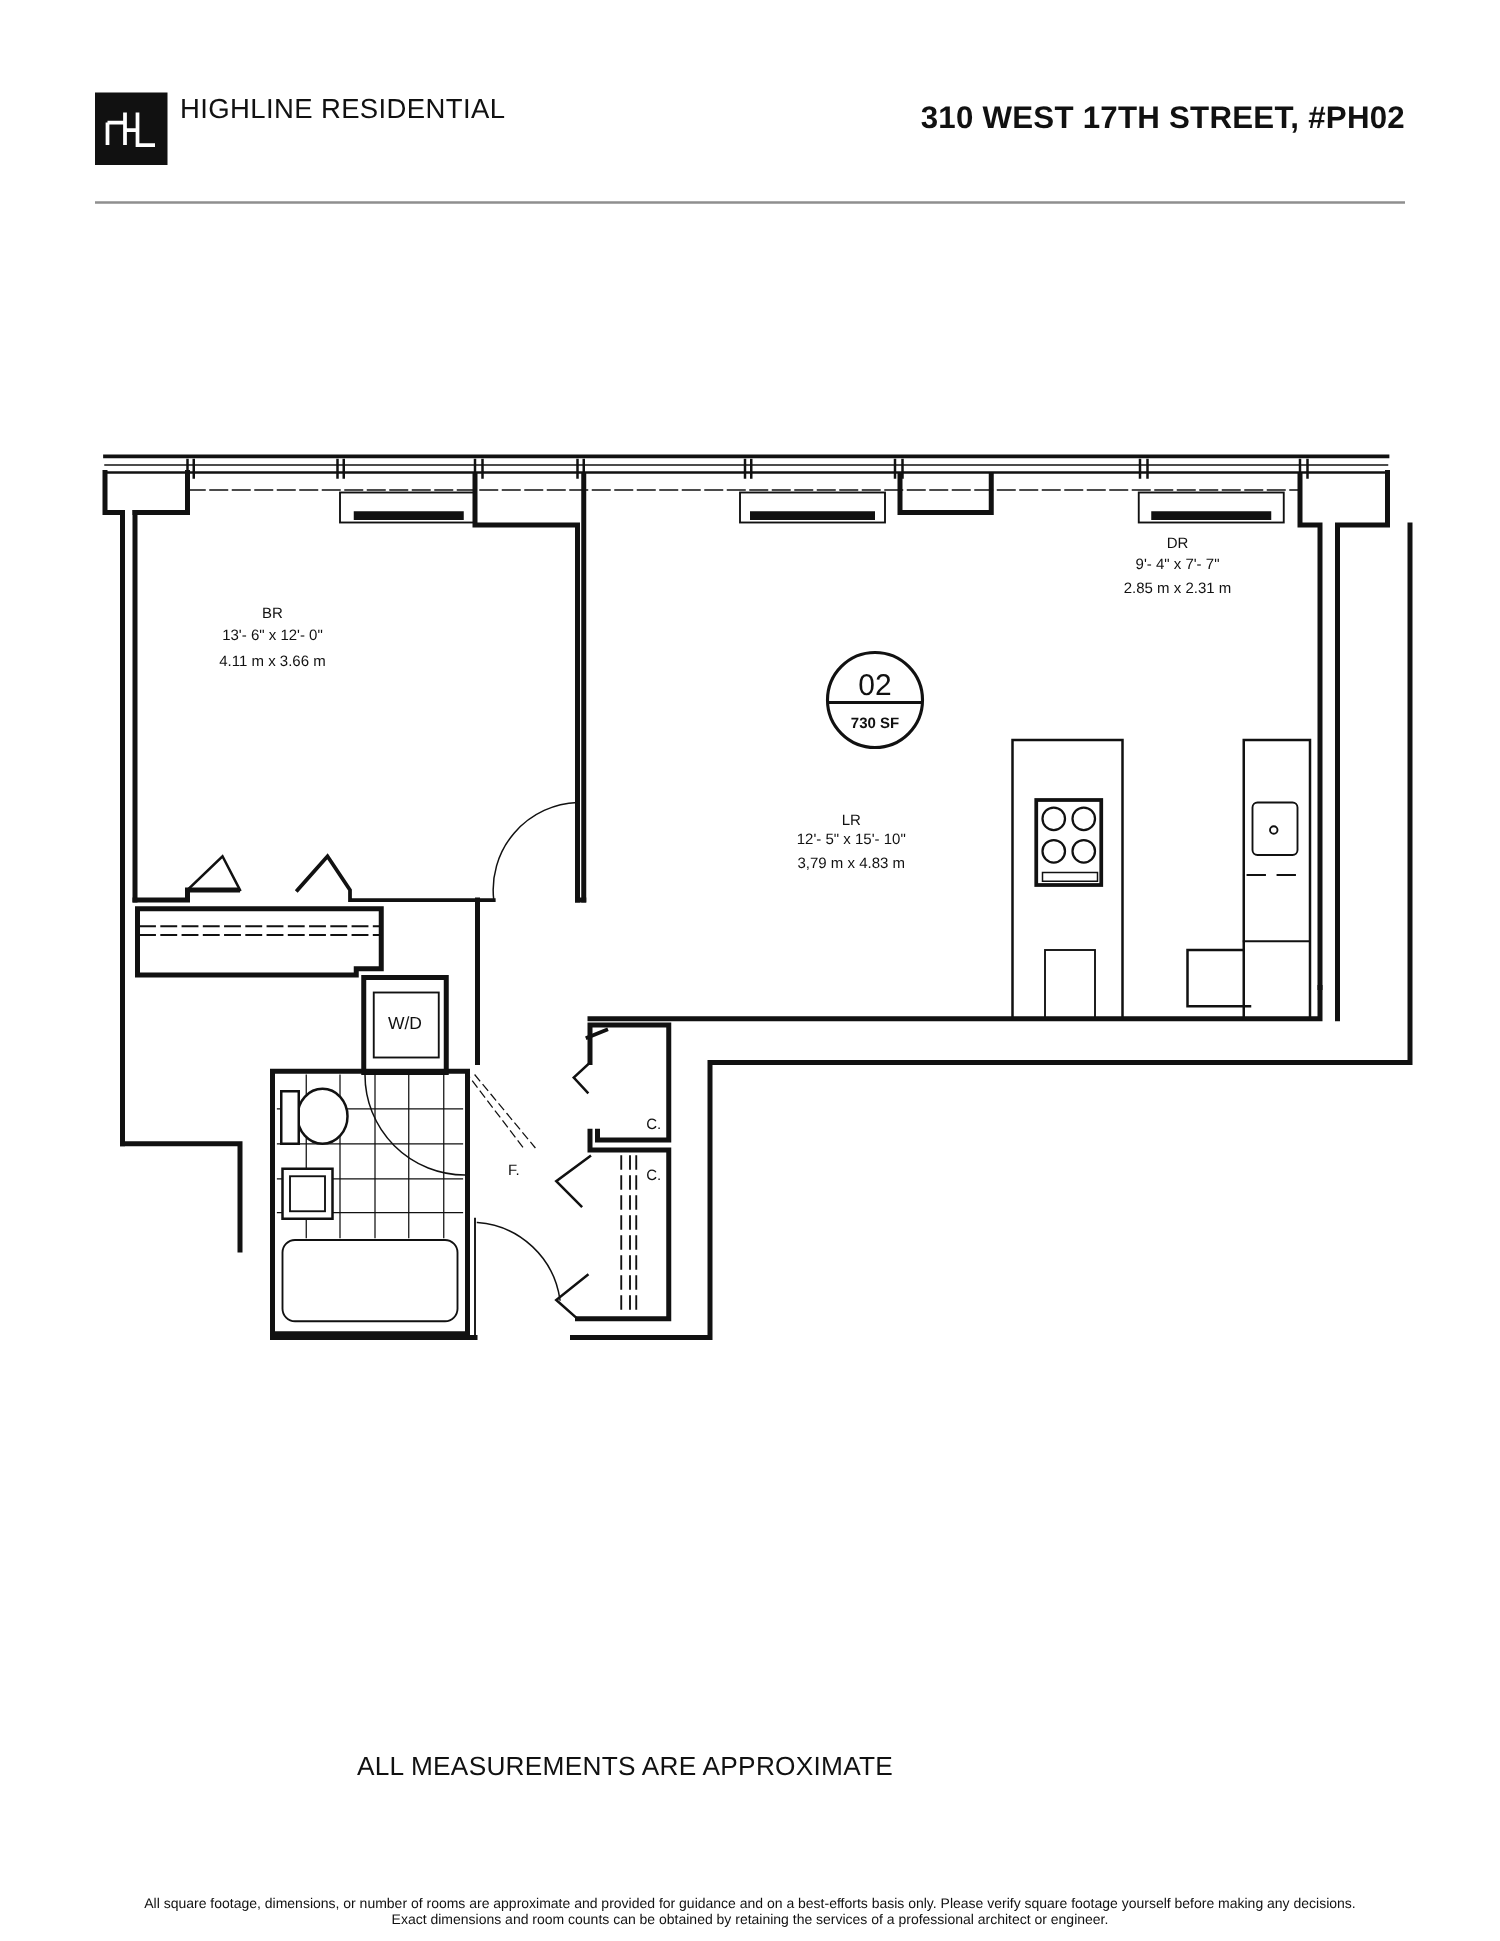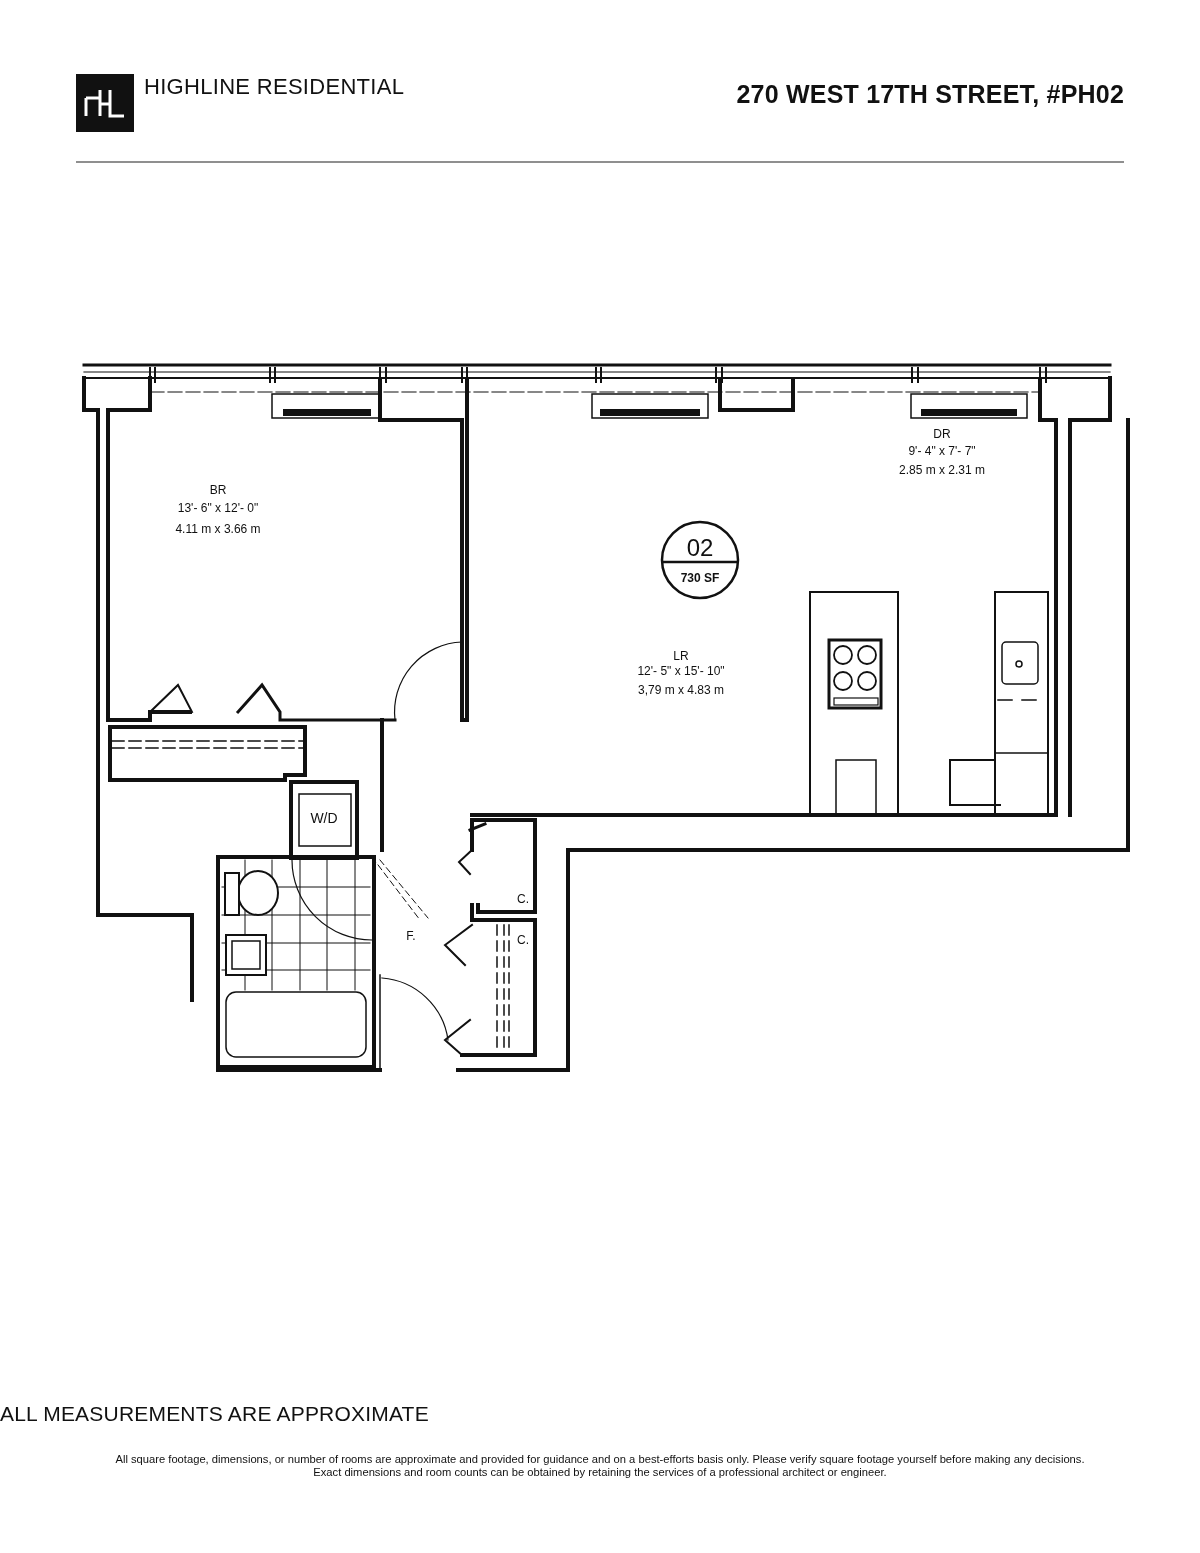--- a/index.html
+++ b/index.html
@@ -8,37 +8,37 @@
   .logo { position: absolute; left: 76px; top: 74px; display: flex; align-items: flex-start; }
   .logo-mark { width: 58px; height: 58px; background: #111; position: relative; }
   .logo-mark svg { position: absolute; left: 0; top: 0; }
   .logo-text { margin-left: 10px; font-size: 22px; letter-spacing: 0.3px; color: #111; font-weight: 400; }
   .addr { position: absolute; right: 76px; top: 80px; text-align: right; }
   .addr-title { font-size: 25px; font-weight: 700; letter-spacing: 0.2px; }
   .addr-sub { font-size: 24px; font-weight: 400; margin-top: 4px; color: #222; }
   .rule { position: absolute; left: 76px; top: 161px; width: 1048px; height: 2px; background: #8f8f8f; }
   .plan { position: absolute; left: 0; top: 0; width: 1200px; height: 1553px; }
   .plan text { font-family: "Liberation Sans", sans-serif; fill: #111; }
-  .notice { position: absolute; left: 0; width: 1000px; top: 1402px; font-size: 21px; color: #111; letter-spacing: 0.2px; }
-  .disclaimer { position: absolute; left: 100px; width: 1000px; top: 1453px; text-align: center; font-size: 11.2px; line-height: 13px; color: #111; }
+  .notice { position: absolute; left: 0; width: 1000px; top: 1402px; text-align: center; font-size: 21px; color: #111; letter-spacing: 0.2px; }
+  .disclaimer { position: absolute; left: 100px; width: 1000px; top: 1517px; text-align: center; font-size: 11.2px; line-height: 13px; color: #111; }
 </style>
 </head>
 <body>
 
 <div class="logo">
   <div class="logo-mark">
     <svg width="58" height="58" viewBox="0 0 58 58">
       <path d="M10 24 L24 24 M10 24 L10 42 M24 16 L24 42 M24 30 L34 30 M34 16 L34 42 L48 42" stroke="#fff" stroke-width="3" fill="none"></path>
     </svg>
   </div>
   <span class="logo-text">HIGHLINE RESIDENTIAL</span>
 </div>
 
 <div class="addr">
-  <div class="addr-title">270 WEST 17TH STREET, #PH02</div>
+  <div class="addr-title">310 WEST 17TH STREET, #PH02</div>
 </div>
 
 <div class="rule"></div>
 
 <svg class="plan" viewBox="0 0 1200 1553" xmlns="http://www.w3.org/2000/svg">
   <g fill="none" stroke="#111" stroke-linecap="square">
 
     <line x1="84" y1="365" x2="1110" y2="365" stroke-width="3"></line>
     <line x1="84" y1="372" x2="1110" y2="372" stroke-width="1.2"></line>
     <line x1="84" y1="378" x2="1110" y2="378" stroke-width="2"></line>

